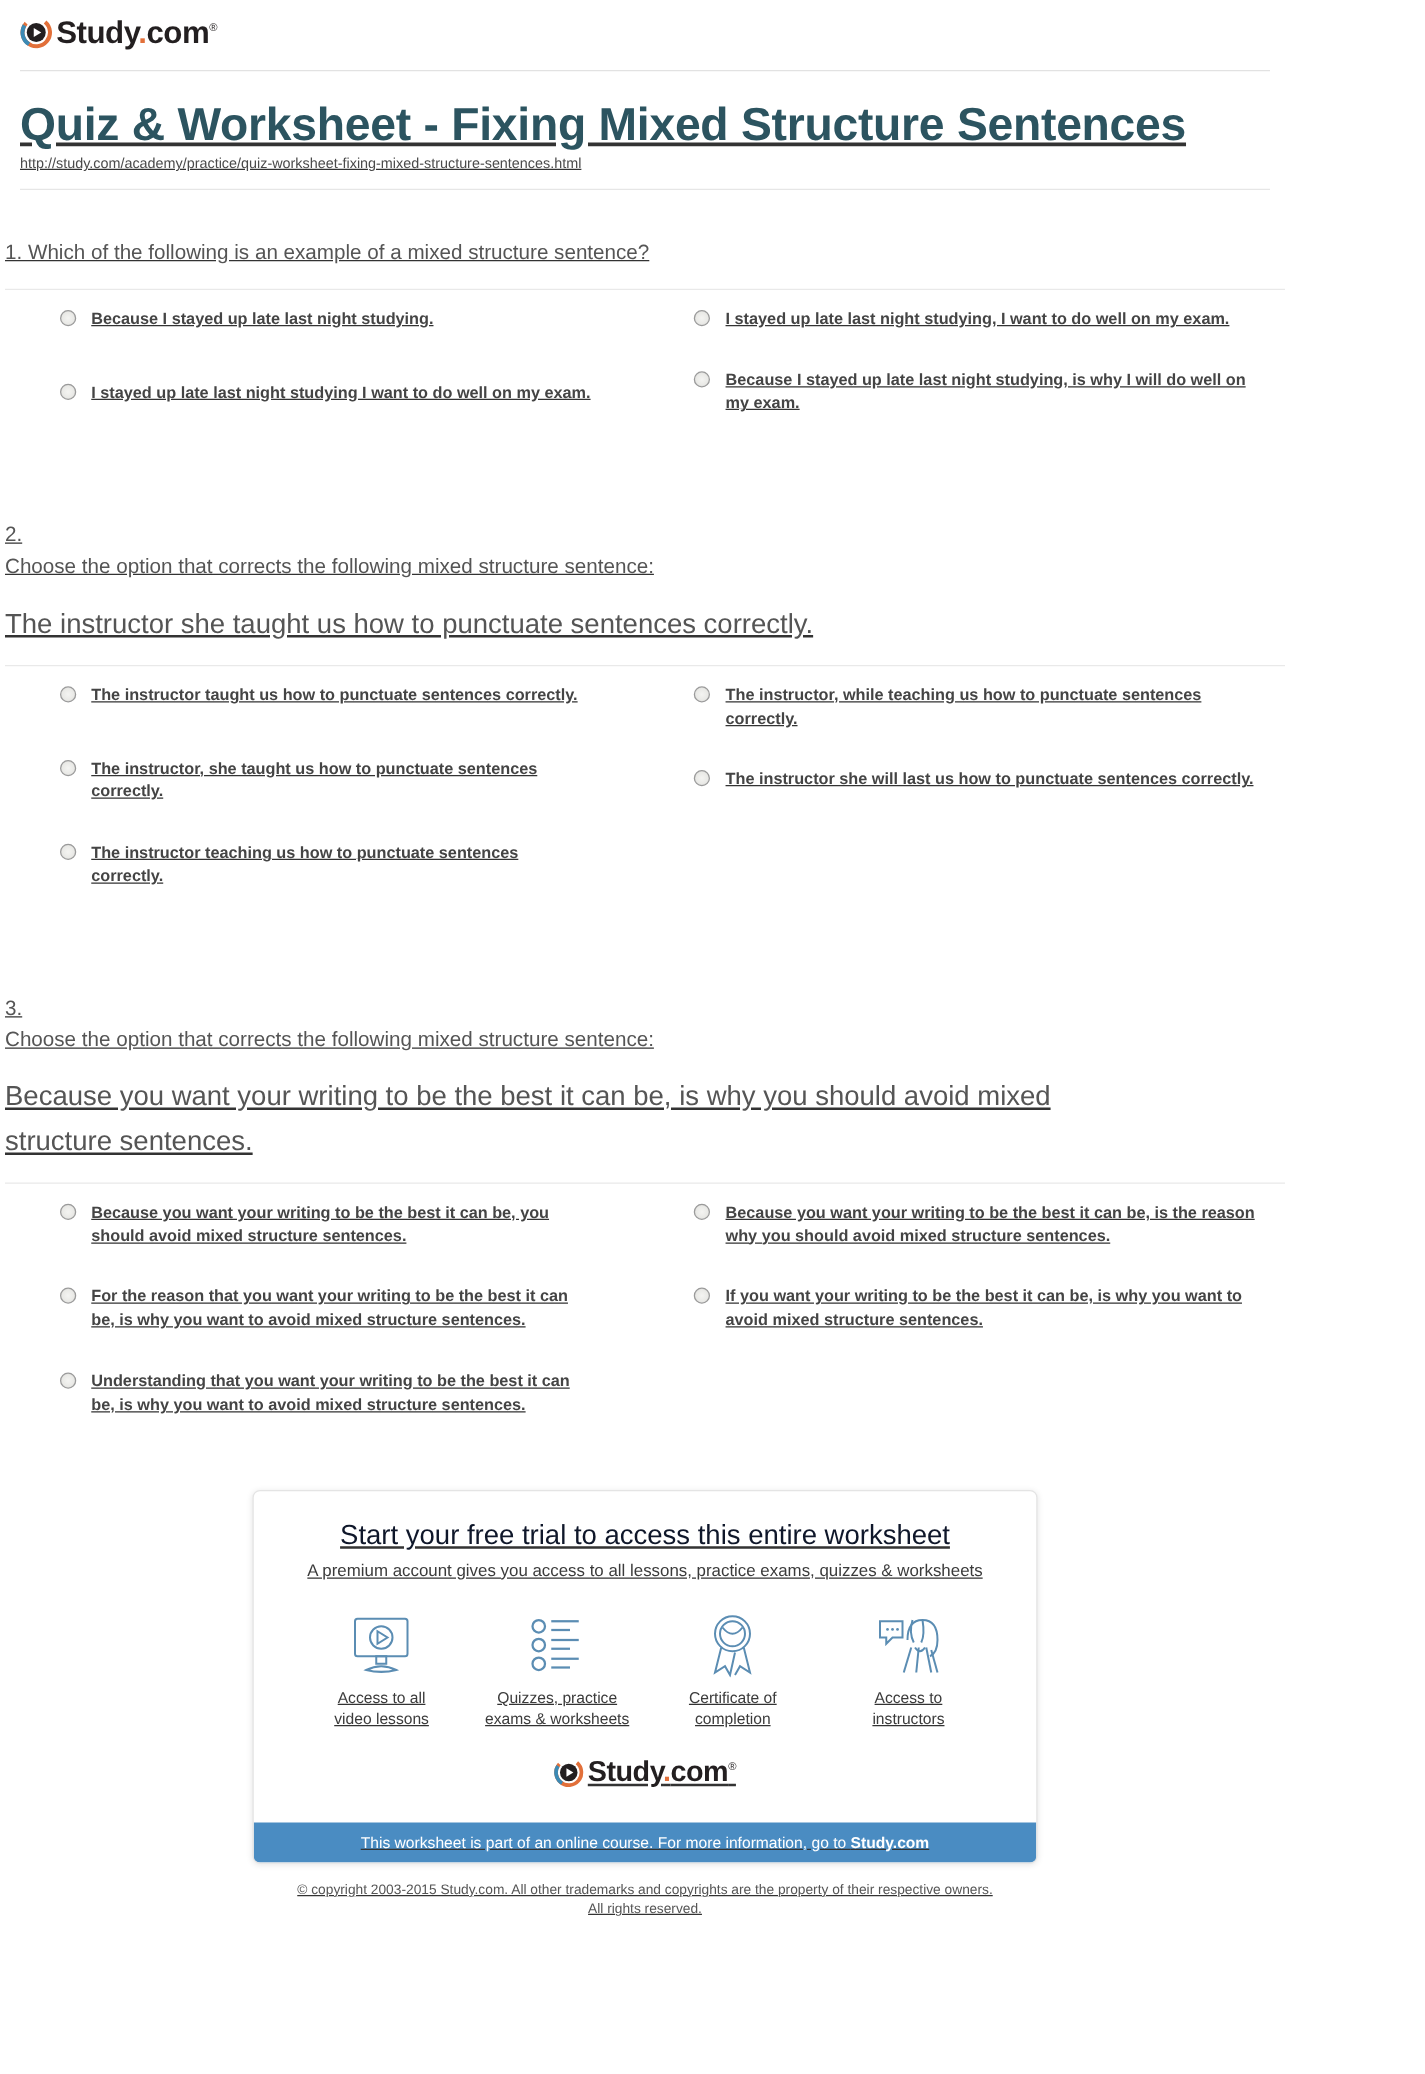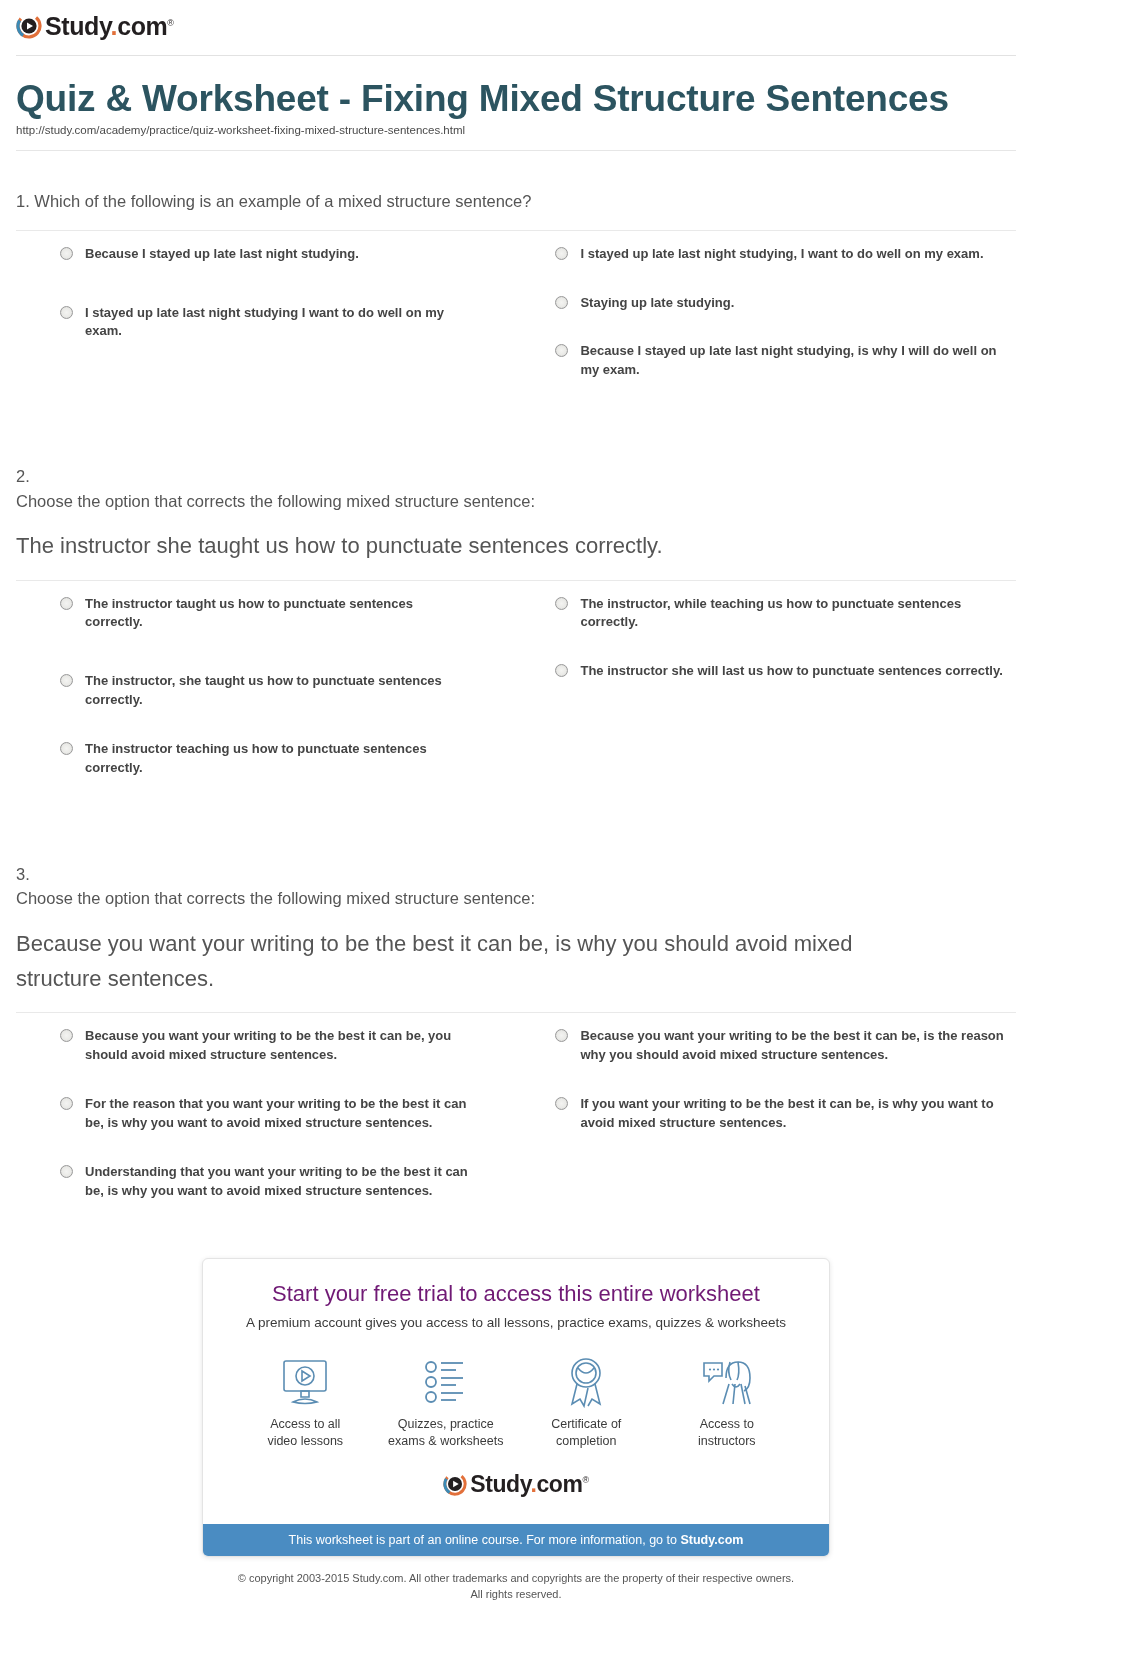--- a/index.html
+++ b/index.html
@@ -12,20 +12,21 @@
     height: 1659px;
     font-family: "Liberation Sans", sans-serif;
     color: #333;
     position: relative;
     overflow: hidden;
   }
   .page {
     width: 1032px;
     padding: 0;
     box-sizing: border-box;
+    text-decoration: underline;
   }
 
   
   .topbar {
     padding: 12px 16px 0 16px;
   }
   .logo {
     display: inline-flex;
     align-items: center;
     height: 28px;
@@ -75,21 +76,21 @@
     margin: 0;
   }
   .title-rule {
     border: 0;
     border-top: 1px solid #e6e6e6;
     margin: 14px 16px 0 16px;
   }
 
   
   .question-block {
-    padding: 0 16px;
+    padding: 0 4px;
   }
   .q-number-inline {
     font-size: 16.5px;
     color: #555;
     font-weight: normal;
     line-height: 1.5;
     margin: 0;
   }
   .q-stem {
     font-size: 16.5px;
@@ -164,21 +165,21 @@
     border-radius: 6px;
     box-shadow: 0 1px 5px rgba(0,0,0,0.10);
     overflow: hidden;
   }
   .promo-body {
     padding: 22px 20px 12px 20px;
     text-align: center;
   }
   .promo-h {
     font-size: 22px;
-    color: #701a75;
+    color: #0f172a;
     font-weight: normal;
     margin: 0 0 8px 0;
   }
   .promo-sub {
     font-size: 13.5px;
     color: #3b3b3b;
     margin: 0 0 18px 0;
   }
   .features {
     display: flex;
@@ -263,24 +264,20 @@
         </div>
         <div class="option" style="margin-top:40px;">
           <span class="radio"></span>
           <span class="option-label">I stayed up late last night studying I want to do well on my exam.</span>
         </div>
       </div>
       <div class="options-col right">
         <div class="option">
           <span class="radio"></span>
           <span class="option-label">I stayed up late last night studying, I want to do well on my exam.</span>
-        </div>
-        <div class="option" style="margin-top:20px;">
-          <span class="radio"></span>
-          <span class="option-label">Staying up late studying.</span>
         </div>
         <div class="option" style="margin-top:20px;">
           <span class="radio"></span>
           <span class="option-label">Because I stayed up late last night studying, is why I will do well on my exam.</span>
         </div>
       </div>
     </div>
   </div>
 
   <div class="spacer-lg"></div>

